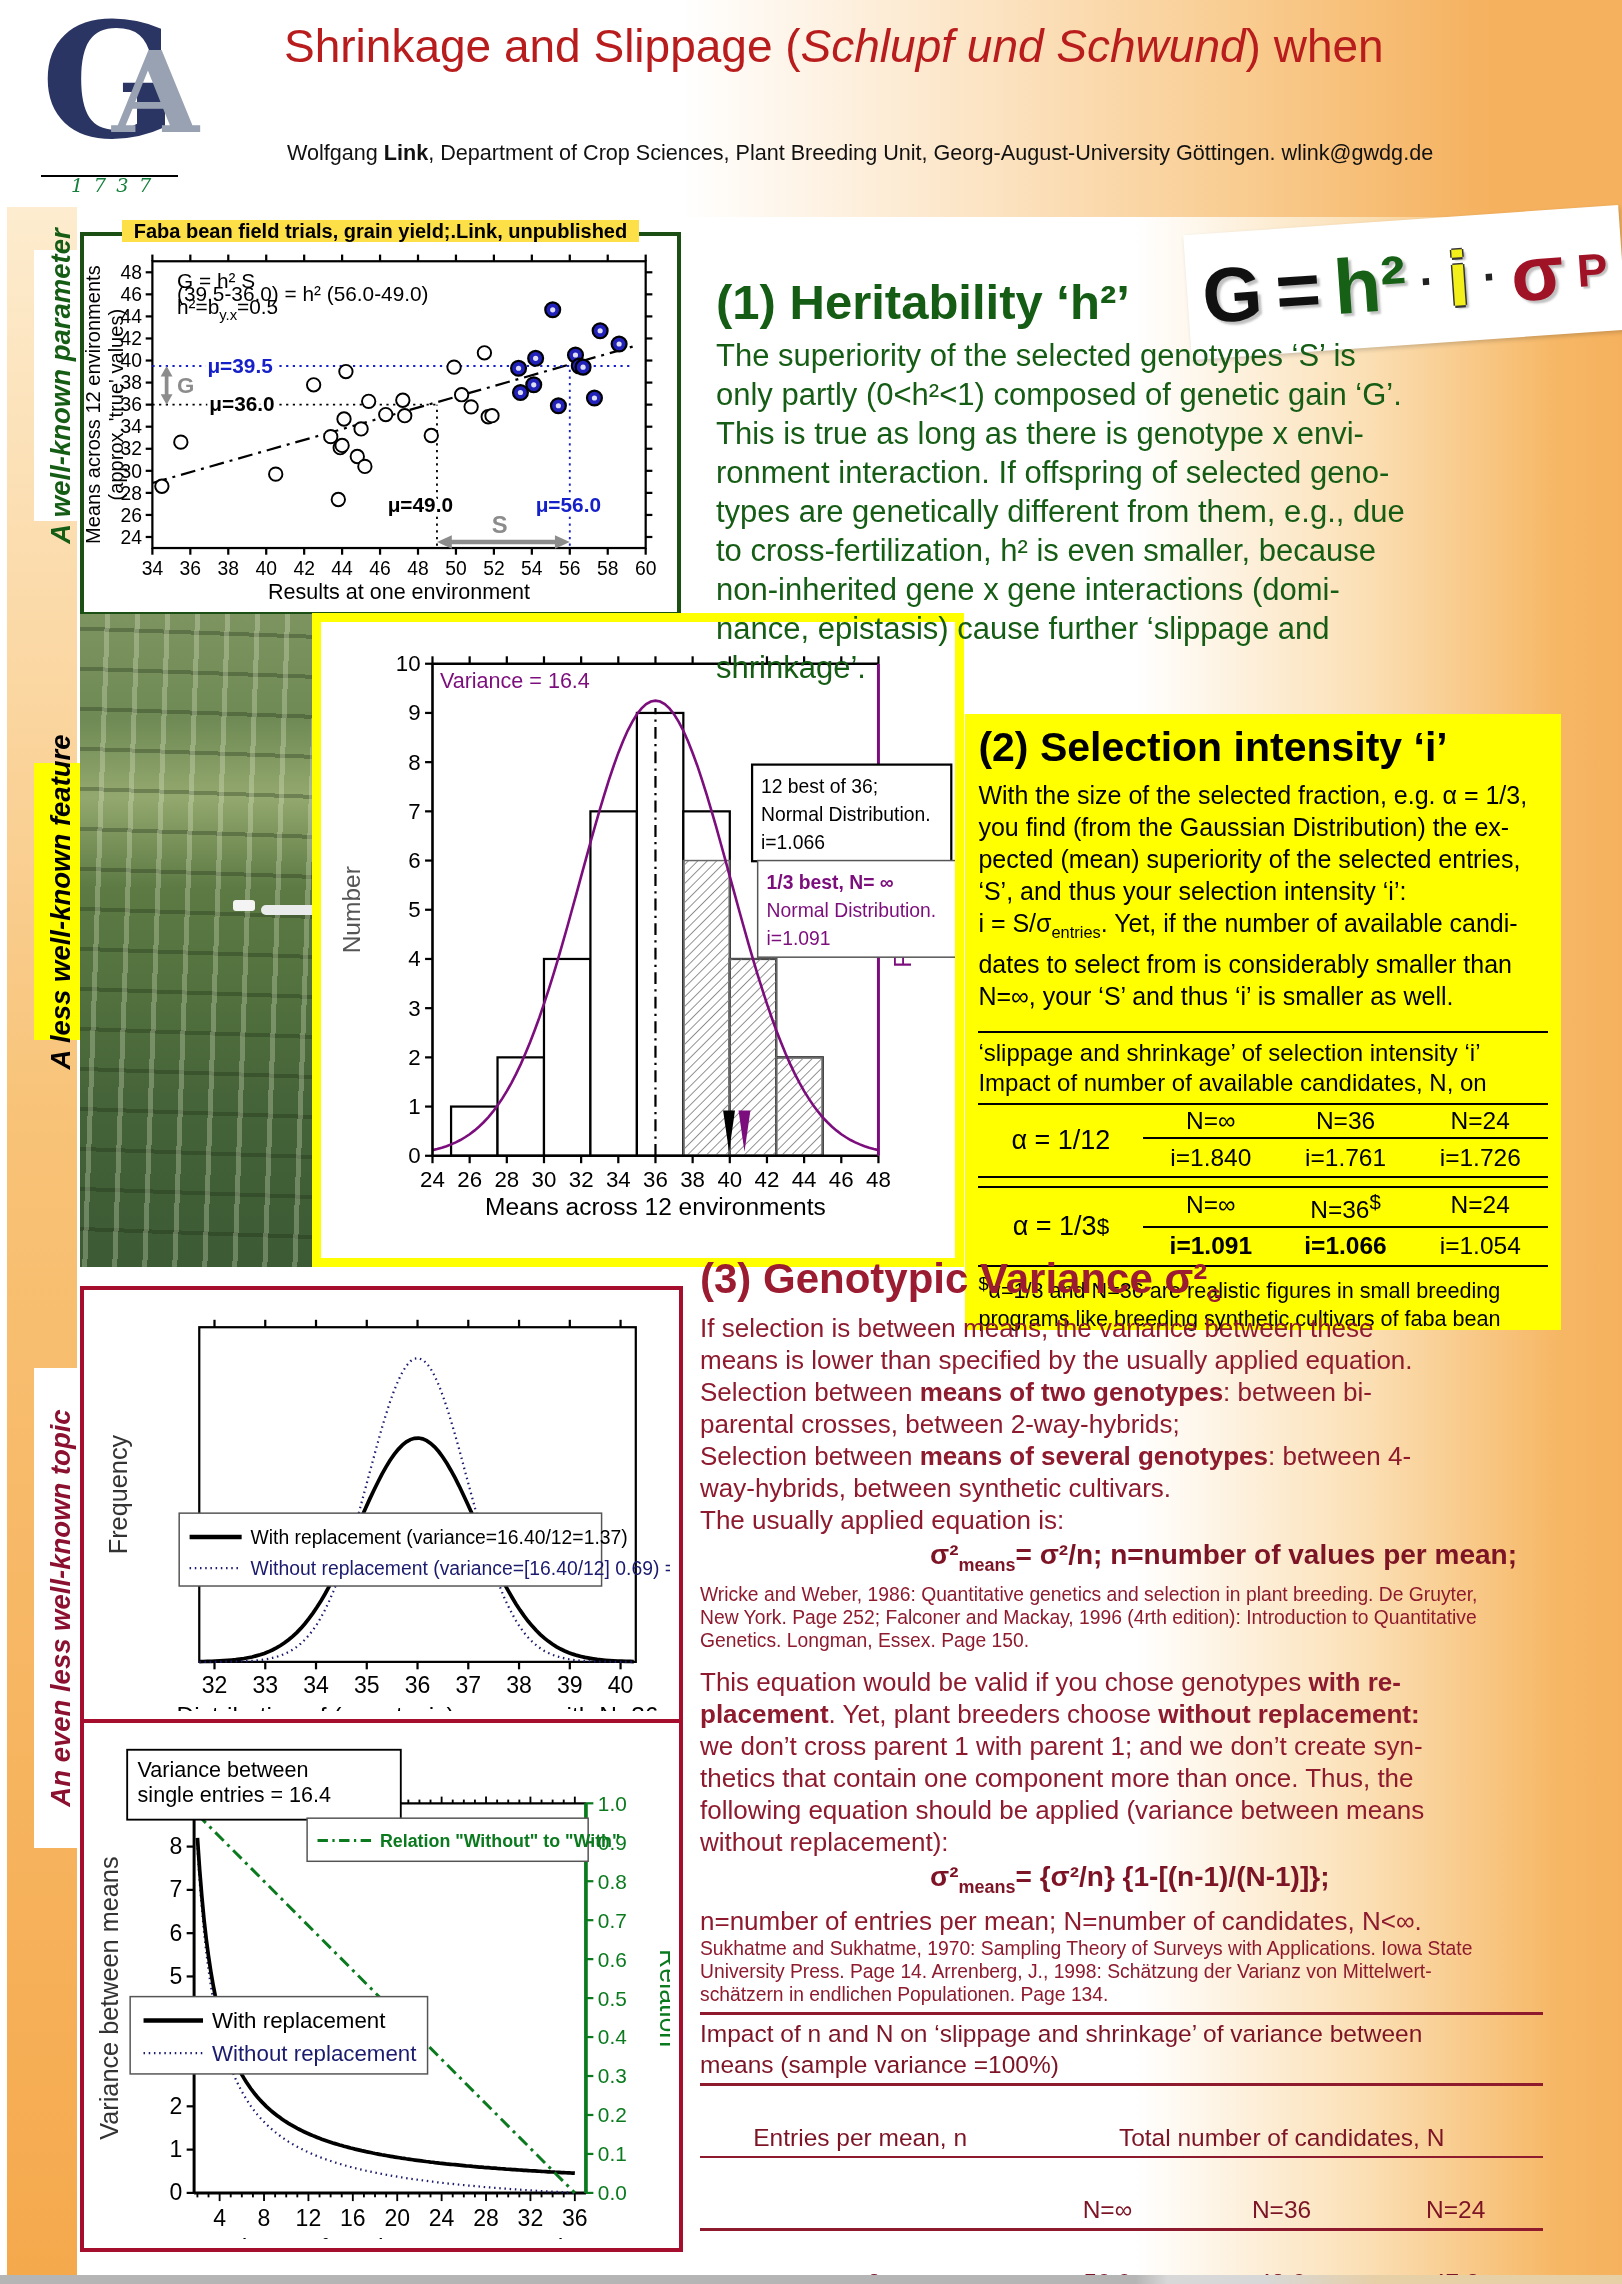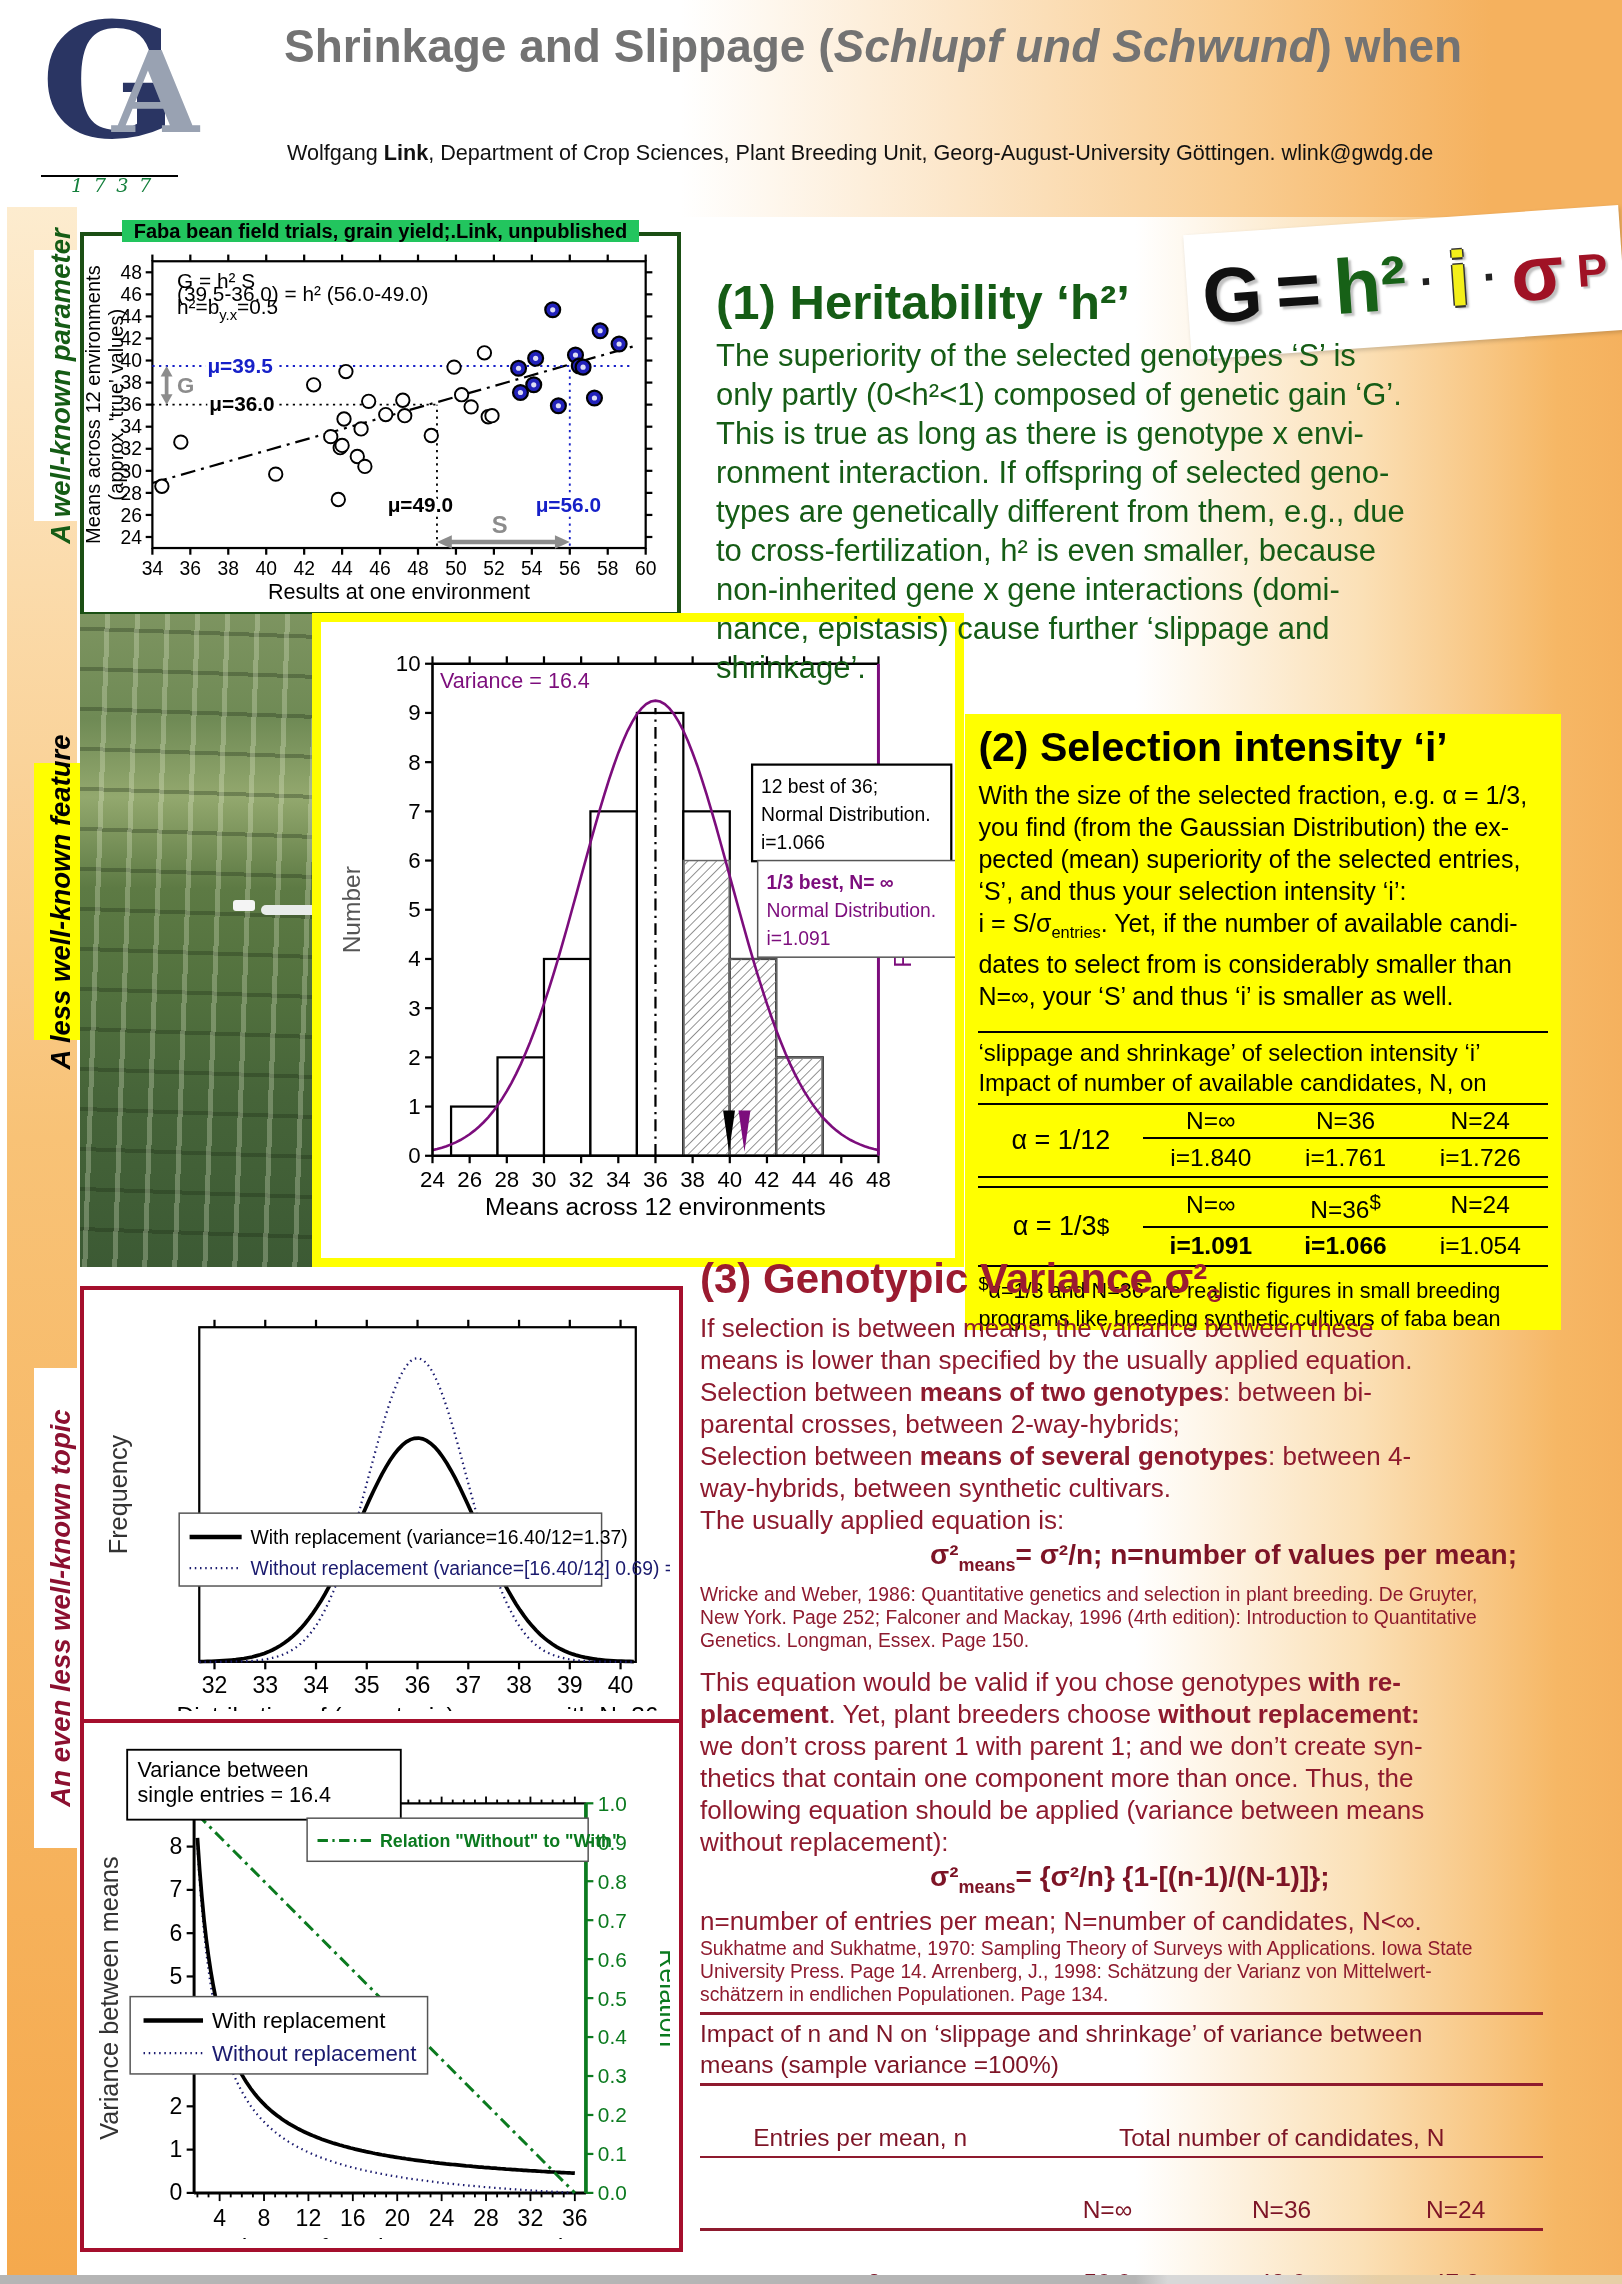--- a/index.html
+++ b/index.html
@@ -9,21 +9,21 @@
   .abs{position:absolute;}
   
   .header-bg{left:0;top:0;width:1622px;height:217px;
        background:linear-gradient(to right,#ffffff 42%,#f9cd92 76%,#f5b15e 92%);}
   .left-strip{left:7.4px;top:207px;width:70px;height:2068px;
        background:linear-gradient(to bottom,#fdeccf,#f8c276 45%,#f5a94d);}
   .logo{left:41px;top:9px;width:193px;height:193px;}
   .logo .g{position:absolute;left:0px;top:-22px;font-family:"DejaVu Serif",serif;font-size:160px;color:#2a3563;font-weight:bold;}
   .logo .a{position:absolute;left:71px;top:18px;font-family:"DejaVu Serif",serif;font-size:112px;color:#99a2b2;font-weight:bold;}
   .logo .yr{position:absolute;left:30px;top:165px;font-family:"DejaVu Serif",serif;font-size:19.3px;font-style:italic;color:#15803d;letter-spacing:10.4px;}
-  .title{left:284px;top:19.3px;width:1323px;font-size:46px;font-weight:bold;color:#737373;line-height:54px;}
+  .title{left:284px;top:19.3px;width:1323px;font-size:46px;font-weight:normal;color:#b91c1c;line-height:54px;}
   .subtitle{left:287px;top:140px;width:1323px;font-size:21.6px;color:#111;}
   
   .side-label{display:flex;align-items:center;justify-content:center;}
   .side-label span{transform:rotate(-90deg);white-space:nowrap;font-weight:bold;font-style:italic;font-size:27.5px;}
   .sl1{left:34px;top:250px;width:54px;height:271px;background:#fff;}
   .sl1 span{color:#155c15;}
   .sl2{left:34px;top:763px;width:54px;height:277px;background:#ffff00;}
   .sl2 span{color:#000;}
   .sl3{left:34px;top:1368px;width:54px;height:480px;background:#fff;}
   .sl3 span{color:#8c1030;}
@@ -34,21 +34,21 @@
        font-size:77px;font-weight:bold;}
   .formula .fg{color:#111;text-shadow:3px 3px 2.2px rgba(0,0,0,.25);}
   .formula .fh{color:#176117;text-shadow:3px 3px 2.2px rgba(0,0,0,.25);}
   .formula .fd{color:#222;font-size:45px;}
   .formula .fi{color:#f3ef1a;text-shadow:-1.5px 0 #333,1.5px 0 #333,0 -1.5px #333,0 2.2px #333,3px 3px 2.2px rgba(0,0,0,.3);}
   .formula .fs{color:#a01225;text-shadow:3px 3px 2.2px rgba(0,0,0,.25);}
   .formula .fp{color:#a01225;font-size:46px;vertical-align:sub;text-shadow:2.2px 2.2px 1.5px rgba(0,0,0,.25);}
   
   .scatter-box{left:80px;top:232px;width:593px;height:376px;background:#fff;border:4.5px solid #1b4f14;}
   .scatter-title{left:0;top:-16.4px;width:100%;text-align:center;}
-  .scatter-title span{background:#22c55e;padding:0 12px;font-size:20px;font-weight:bold;color:#000;margin-top:12px;}
+  .scatter-title span{background:#fde047;padding:0 12px;font-size:20px;font-weight:bold;color:#000;margin-top:12px;}
   .photo{left:80px;top:614px;width:232px;height:653px;overflow:hidden;
      background-image:
        repeating-linear-gradient(92deg,rgba(235,240,215,0) 0 25px,rgba(235,240,215,.28) 25px 30px),
        repeating-linear-gradient(2deg,rgba(0,0,0,0) 0 36px,rgba(25,40,18,.30) 36px 40px),
        linear-gradient(to bottom,#7d9460 0%,#6f8a55 16%,#93a86e 28%,#5d7a44 42%,#52713e 58%,#466439 74%,#3c5a34 100%);}
   .photo .van{position:absolute;left:66%;top:43.8%;width:22px;height:11px;background:#f4f4f4;border-radius:3px;}
   .photo .tunnel{position:absolute;left:78%;top:44.6%;width:59px;height:9.7px;background:#e9ecea;border-radius:5.2px;}
   .midyellow{left:312px;top:613px;width:652px;height:654px;background:#ffff00;}
   .midwhite{left:9px;top:9px;width:634px;height:636px;background:#fff;}
   .sec2box{left:965px;top:714px;width:596px;height:616px;background:#ffff00;color:#000;padding:10.4px 13.4px;box-sizing:border-box;}

